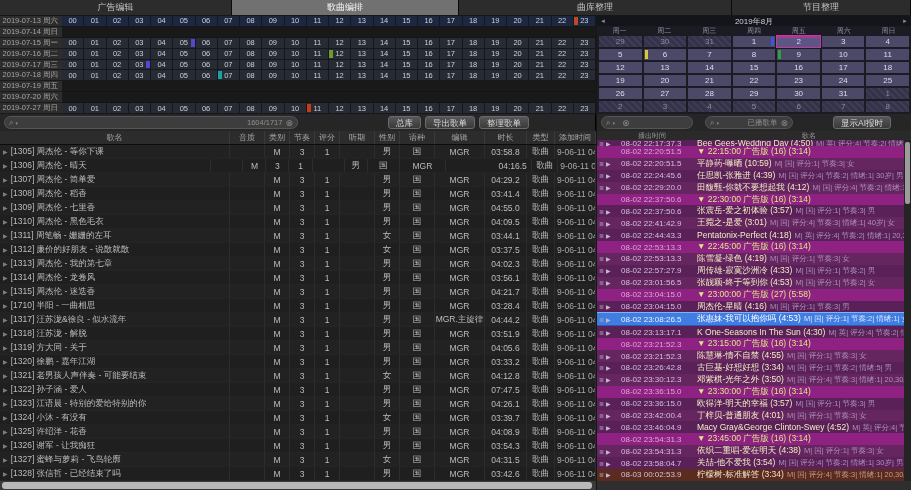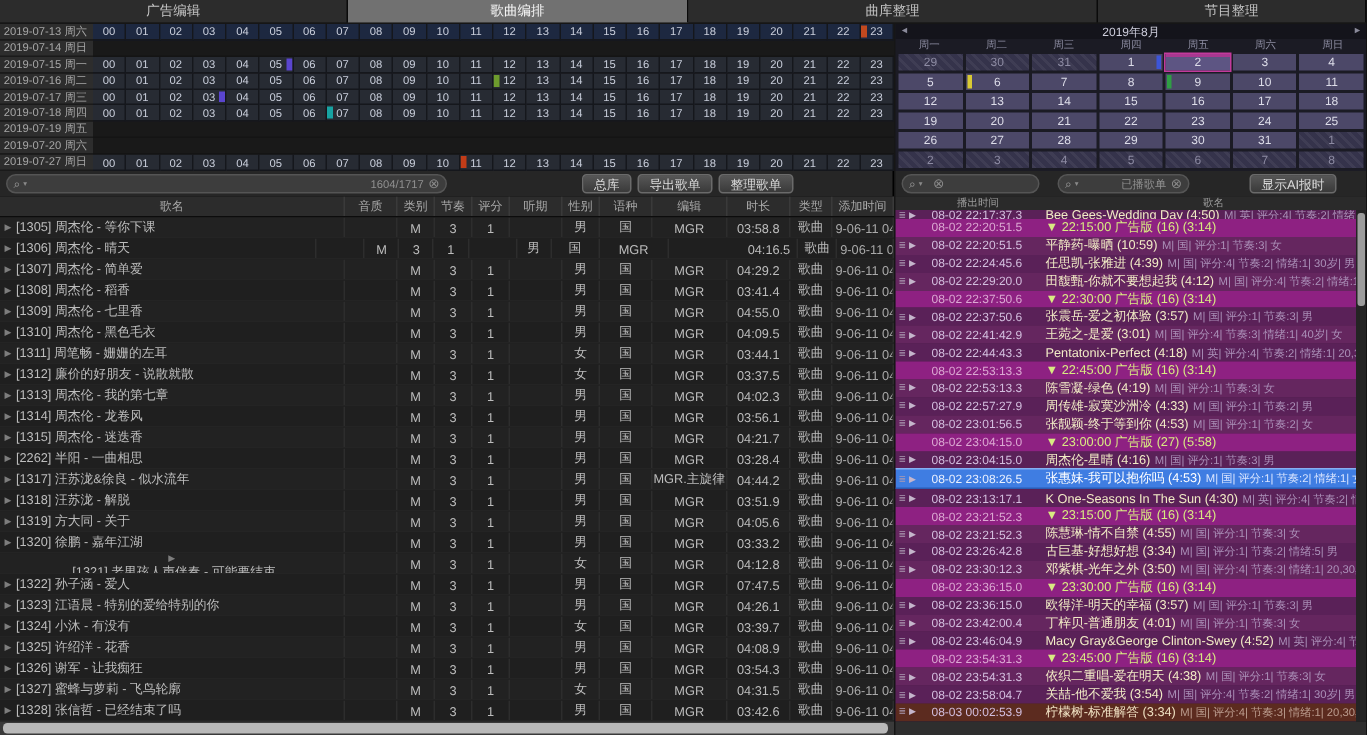--- a/index.html
+++ b/index.html
@@ -603,21 +603,21 @@
         <div class="lt-cell" style="width: 25px;">男</div>
         <div class="lt-cell" style="width: 35px;">国</div>
         <div class="lt-cell" style="width: 50px;">MGR</div>
         <div class="lt-cell" style="width: 42px;">04:21.7</div>
         <div class="lt-cell" style="width: 28px;">歌曲</div>
         <div class="lt-cell added" style="width: 41px;">9-06-11 04:1</div>
       </div>
       <div class="lt-row">
         <div class="lt-cell name" style="width: 230px;">
           <span class="arr">▶</span>
-          <span>[2262] 半阳 - 一曲相思</span>
+          <span>[1710] 半阳 - 一曲相思</span>
         </div>
         <div class="lt-cell" style="width: 35px;"></div>
         <div class="lt-cell" style="width: 25px;">M</div>
         <div class="lt-cell" style="width: 25px;">3</div>
         <div class="lt-cell" style="width: 25px;">1</div>
         <div class="lt-cell" style="width: 35px;"></div>
         <div class="lt-cell" style="width: 25px;">男</div>
         <div class="lt-cell" style="width: 35px;">国</div>
         <div class="lt-cell" style="width: 50px;">MGR</div>
         <div class="lt-cell" style="width: 42px;">03:28.4</div>
@@ -686,21 +686,21 @@
         <div class="lt-cell" style="width: 25px;">1</div>
         <div class="lt-cell" style="width: 35px;"></div>
         <div class="lt-cell" style="width: 25px;">男</div>
         <div class="lt-cell" style="width: 35px;">国</div>
         <div class="lt-cell" style="width: 50px;">MGR</div>
         <div class="lt-cell" style="width: 42px;">03:33.2</div>
         <div class="lt-cell" style="width: 28px;">歌曲</div>
         <div class="lt-cell added" style="width: 41px;">9-06-11 04:1</div>
       </div>
       <div class="lt-row">
-        <div class="lt-cell name" style="width: 230px; flex-direction: column;">
+        <div class="lt-cell name" style="width: 230px;">
           <span class="arr">▶</span>
           <span>[1321] 老男孩人声伴奏 - 可能要结束</span>
         </div>
         <div class="lt-cell" style="width: 35px;"></div>
         <div class="lt-cell" style="width: 25px;">M</div>
         <div class="lt-cell" style="width: 25px;">3</div>
         <div class="lt-cell" style="width: 25px;">1</div>
         <div class="lt-cell" style="width: 35px;"></div>
         <div class="lt-cell" style="width: 25px;">女</div>
         <div class="lt-cell" style="width: 35px;">国</div>

